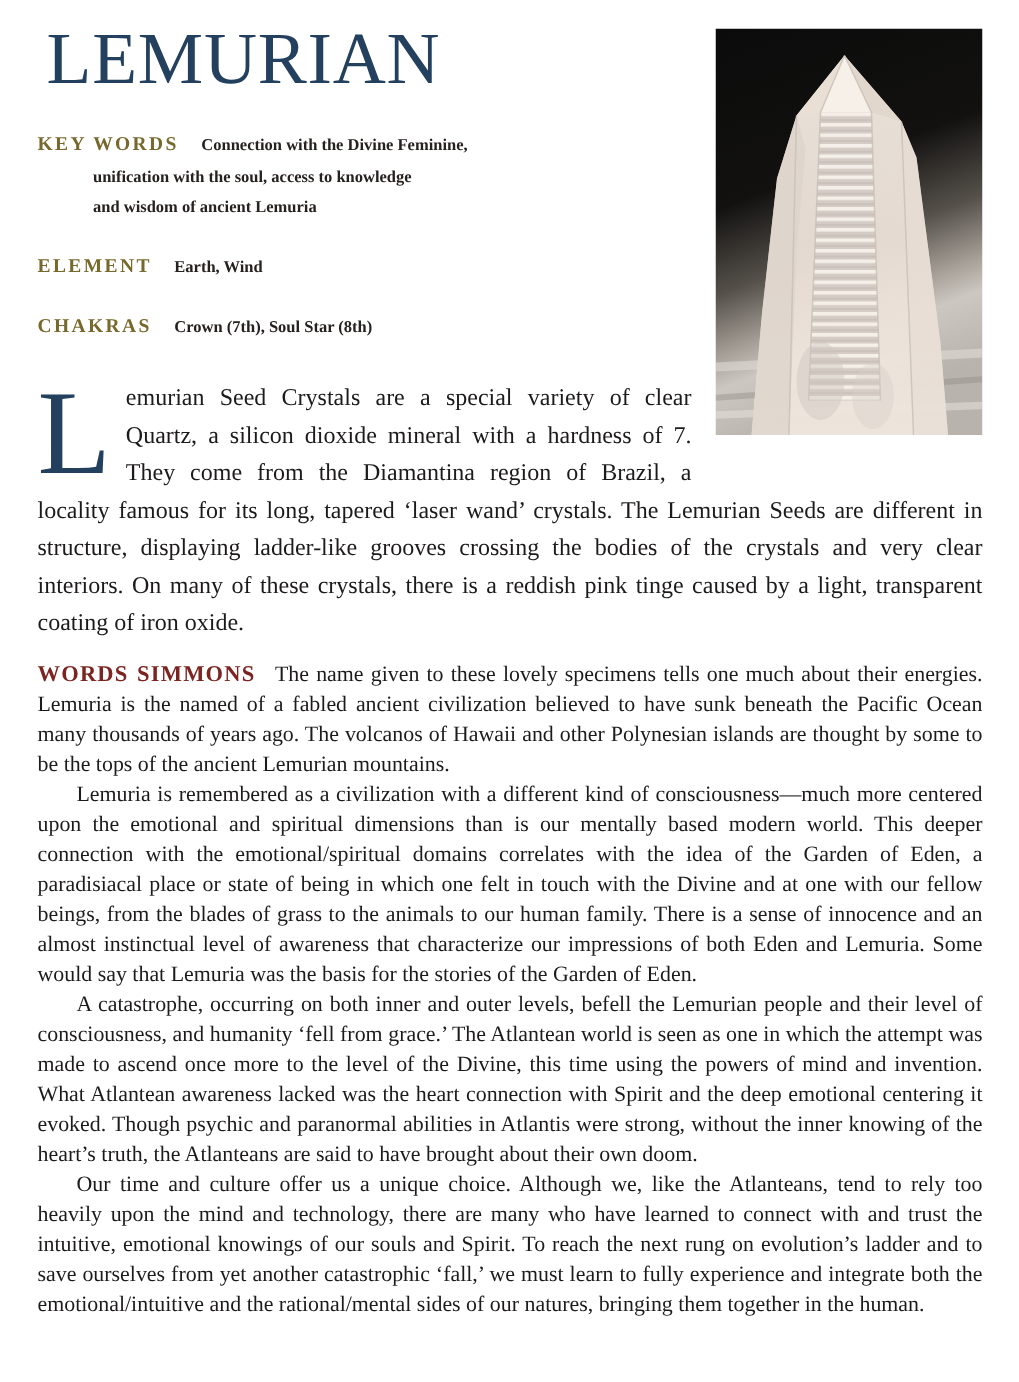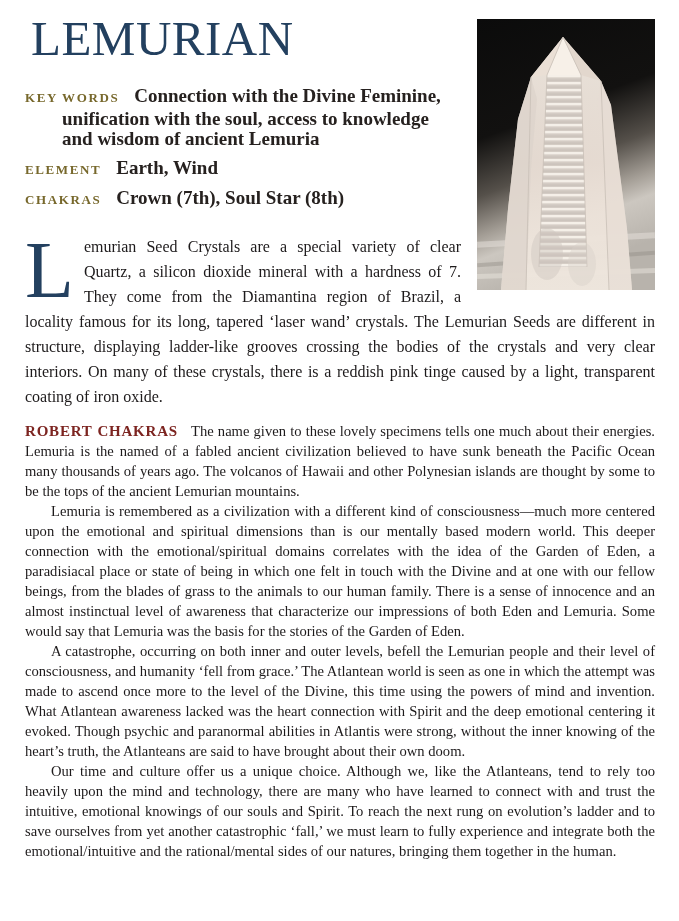--- a/index.html
+++ b/index.html
@@ -36,26 +36,26 @@
   .prop-label {
     font-weight: bold;
     font-size: 13px;
     letter-spacing: 1.6px;
     color: #77682c;
     margin-right: 15px;
     white-space: nowrap;
   }
   .prop-value {
     font-weight: bold;
-    font-size: 19px;
+    font-size: 11px;
     color: #26211f;
   }
   .kw-line { line-height: 20.5px; }
   .kw-cont { display: block; margin-left: 37px; }
-  .prop-row { margin-top: 7px; line-height: 21px; }
+  .prop-row { margin-top: 17px; line-height: 21px; }
 
   
   .intro {
     clear: none;
     margin-top: 24px;
     font-size: 16px;
     line-height: 25px;
     text-align: justify;
     color: #1d1a1b;
   }
@@ -155,21 +155,21 @@
       <span class="prop-label">CHAKRAS</span><span class="prop-value">Crown (7th), Soul Star (8th)</span>
     </div>
   </div>
 
   <div class="intro">
     <span class="dropcap">L</span><span>emurian Seed Crystals are a special variety of clear Quartz, a silicon dioxide mineral with a hardness of 7. They come from the Diamantina region of Brazil, a locality famous for its long, tapered ‘laser wand’ crystals. The Lemurian Seeds are different in structure, displaying ladder-like grooves crossing the bodies of the crystals and very clear interiors. On many of these crystals, there is a reddish pink tinge caused by a light, transparent coating of iron oxide.</span>
   </div>
 
   <div class="article">
     <p>
-      <span class="author">ROBERT CHAKRAS</span><span>The name given to these lovely specimens tells one much about their energies. Lemuria is the named of a fabled ancient civilization believed to have sunk beneath the Pacific Ocean many thousands of years ago. The volcanos of Hawaii and other Polynesian islands are thought by some to be the tops of the ancient Lemurian mountains.</span>
+      <span class="author">WORDS SIMMONS</span><span>The name given to these lovely specimens tells one much about their energies. Lemuria is the named of a fabled ancient civilization believed to have sunk beneath the Pacific Ocean many thousands of years ago. The volcanos of Hawaii and other Polynesian islands are thought by some to be the tops of the ancient Lemurian mountains.</span>
     </p>
     <p class="indented">Lemuria is remembered as a civilization with a different kind of consciousness—much more centered upon the emotional and spiritual dimensions than is our mentally based modern world. This deeper connection with the emotional/spiritual domains correlates with the idea of the Garden of Eden, a paradisiacal place or state of being in which one felt in touch with the Divine and at one with our fellow beings, from the blades of grass to the animals to our human family. There is a sense of innocence and an almost instinctual level of awareness that characterize our impressions of both Eden and Lemuria. Some would say that Lemuria was the basis for the stories of the Garden of Eden.</p>
     <p class="indented">A catastrophe, occurring on both inner and outer levels, befell the Lemurian people and their level of consciousness, and humanity ‘fell from grace.’ The Atlantean world is seen as one in which the attempt was made to ascend once more to the level of the Divine, this time using the powers of mind and invention. What Atlantean awareness lacked was the heart connection with Spirit and the deep emotional centering it evoked. Though psychic and para­normal abilities in Atlantis were strong, without the inner knowing of the heart’s truth, the Atlanteans are said to have brought about their own doom.</p>
     <p class="indented">
       <span>Our time and culture offer us a unique choice. Although we, like the Atlanteans, tend to rely too heavily upon the mind and technology, there are many who have learned to connect with and trust the intuitive, emotional knowings of our souls and Spirit. To reach the next rung on evolution’s ladder and to save ourselves from yet another catastrophic ‘fall,’ we must learn to fully experience and integrate both the emotional/intuitive and the rational/mental</span>
       <span>sides of our natures, bringing them together in the human.</span>
     </p>
   </div>
 
 </div>

